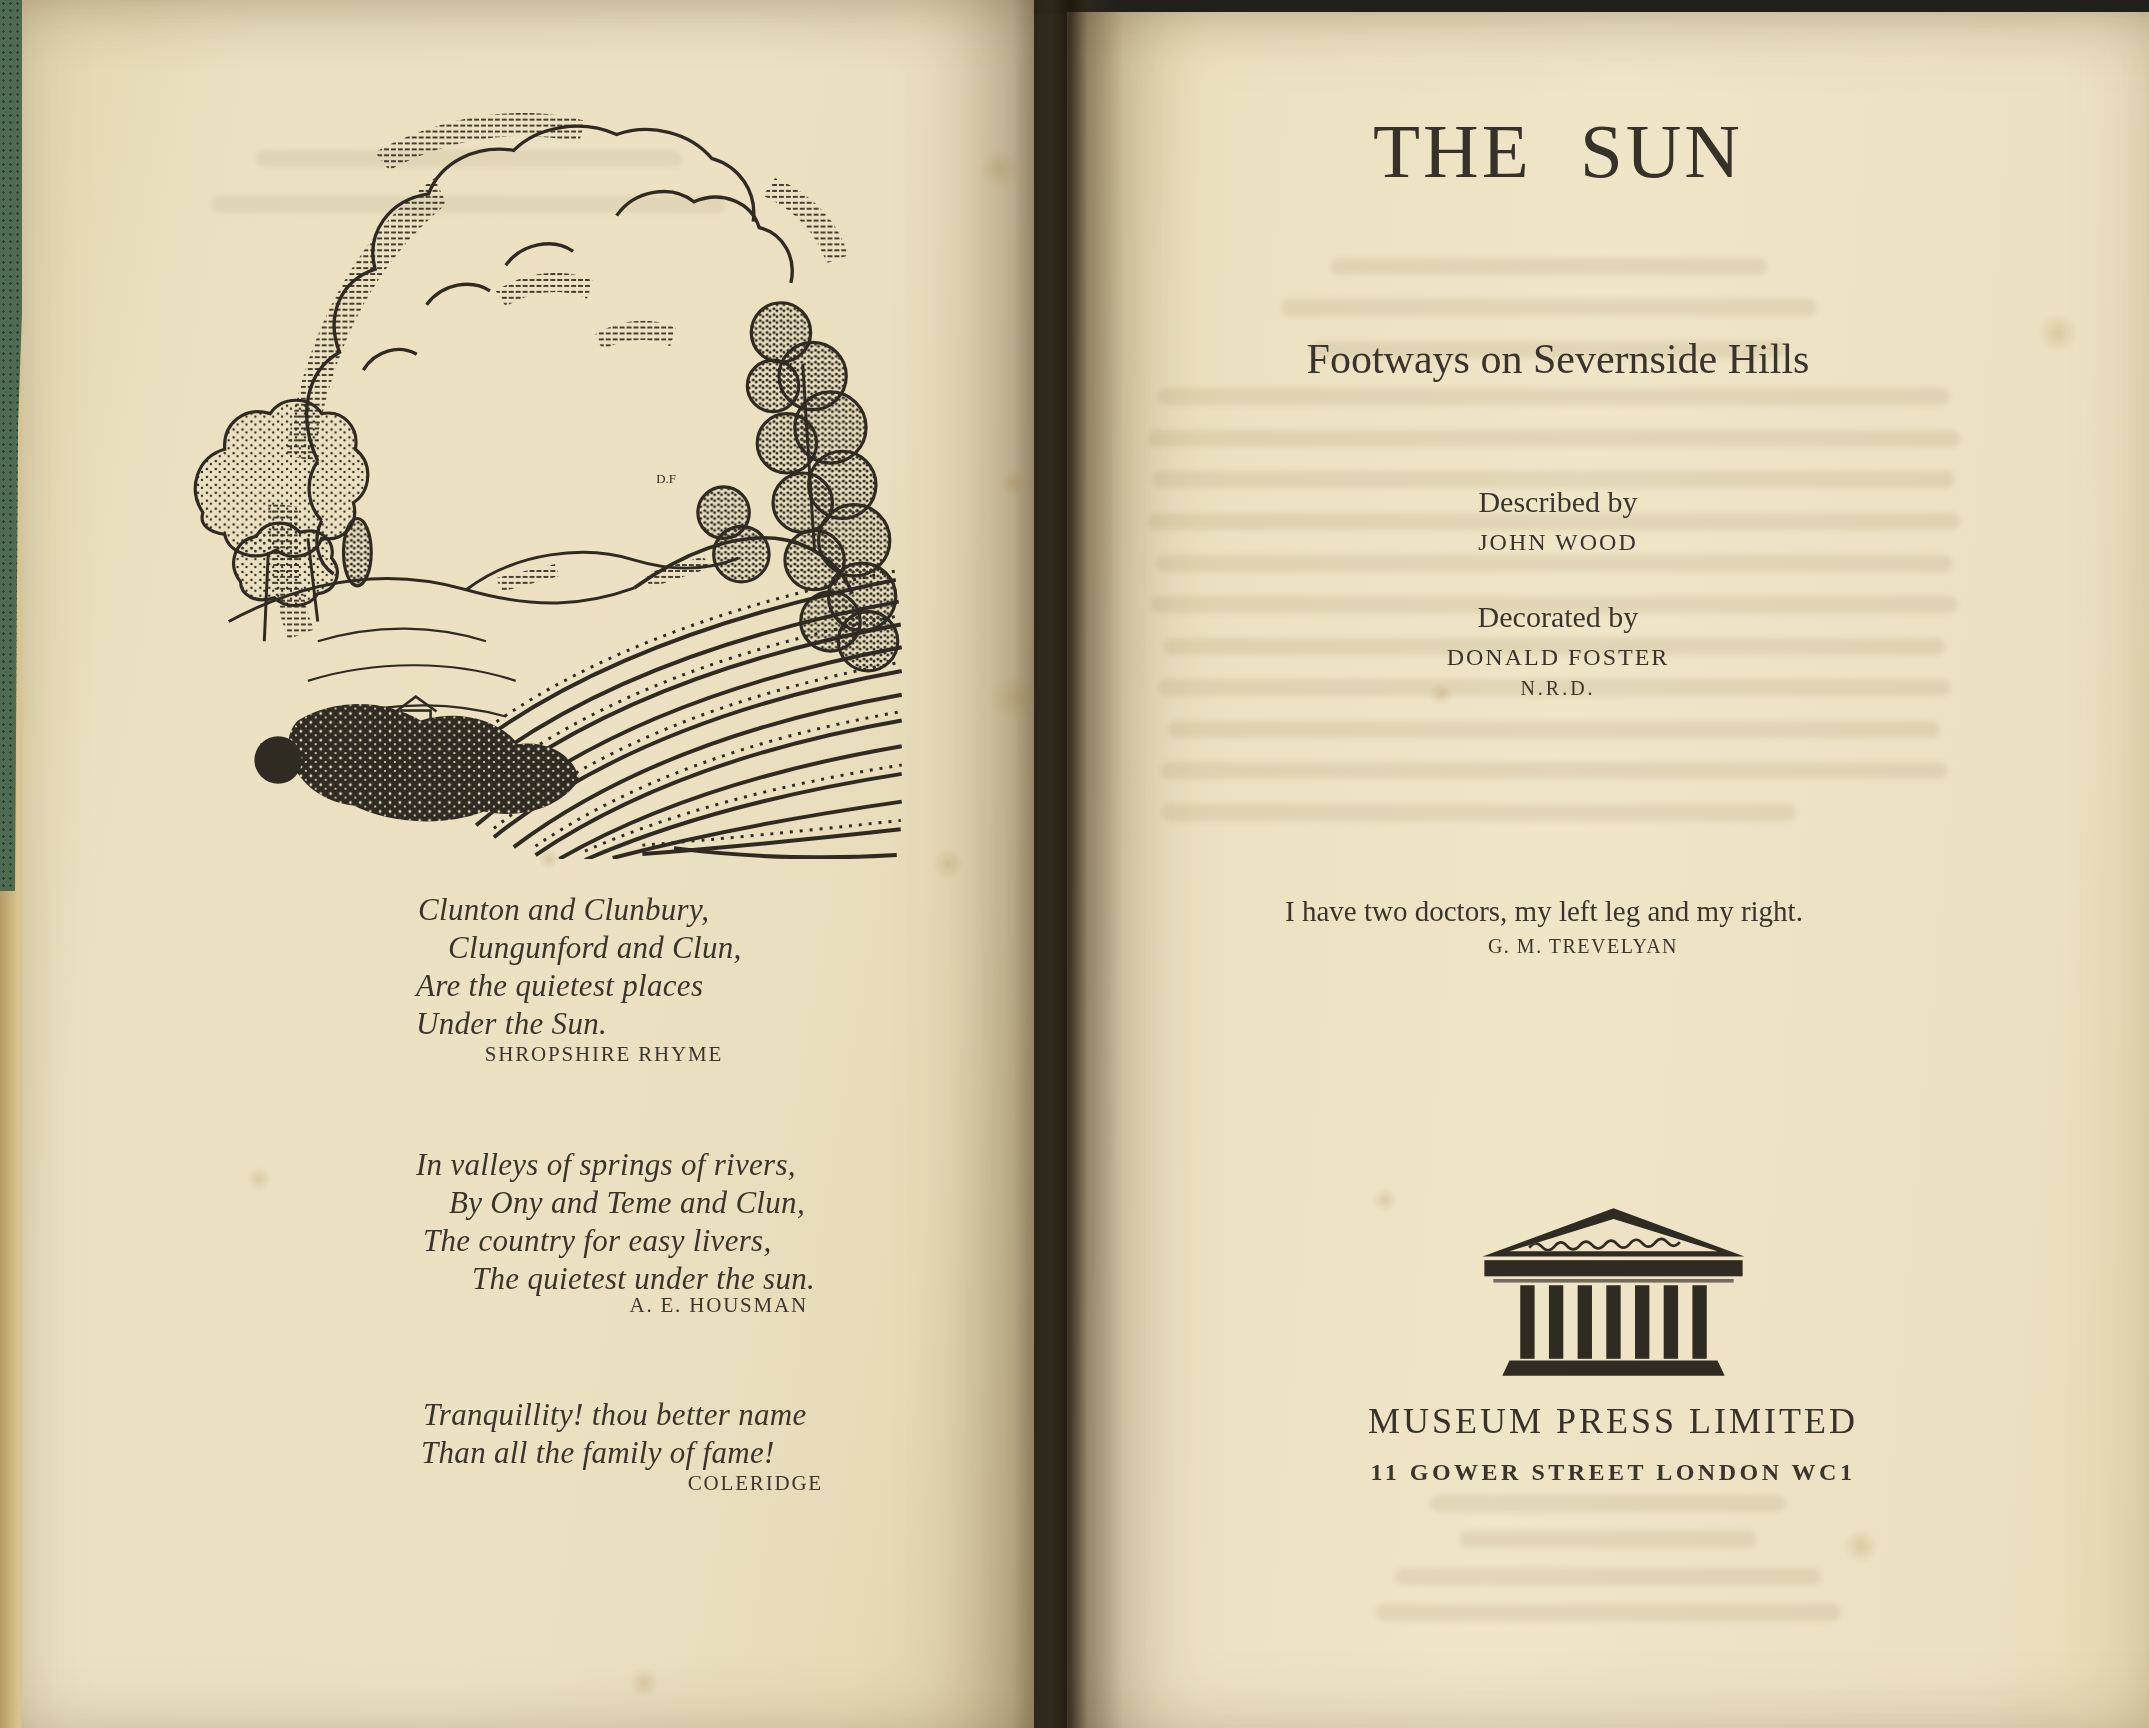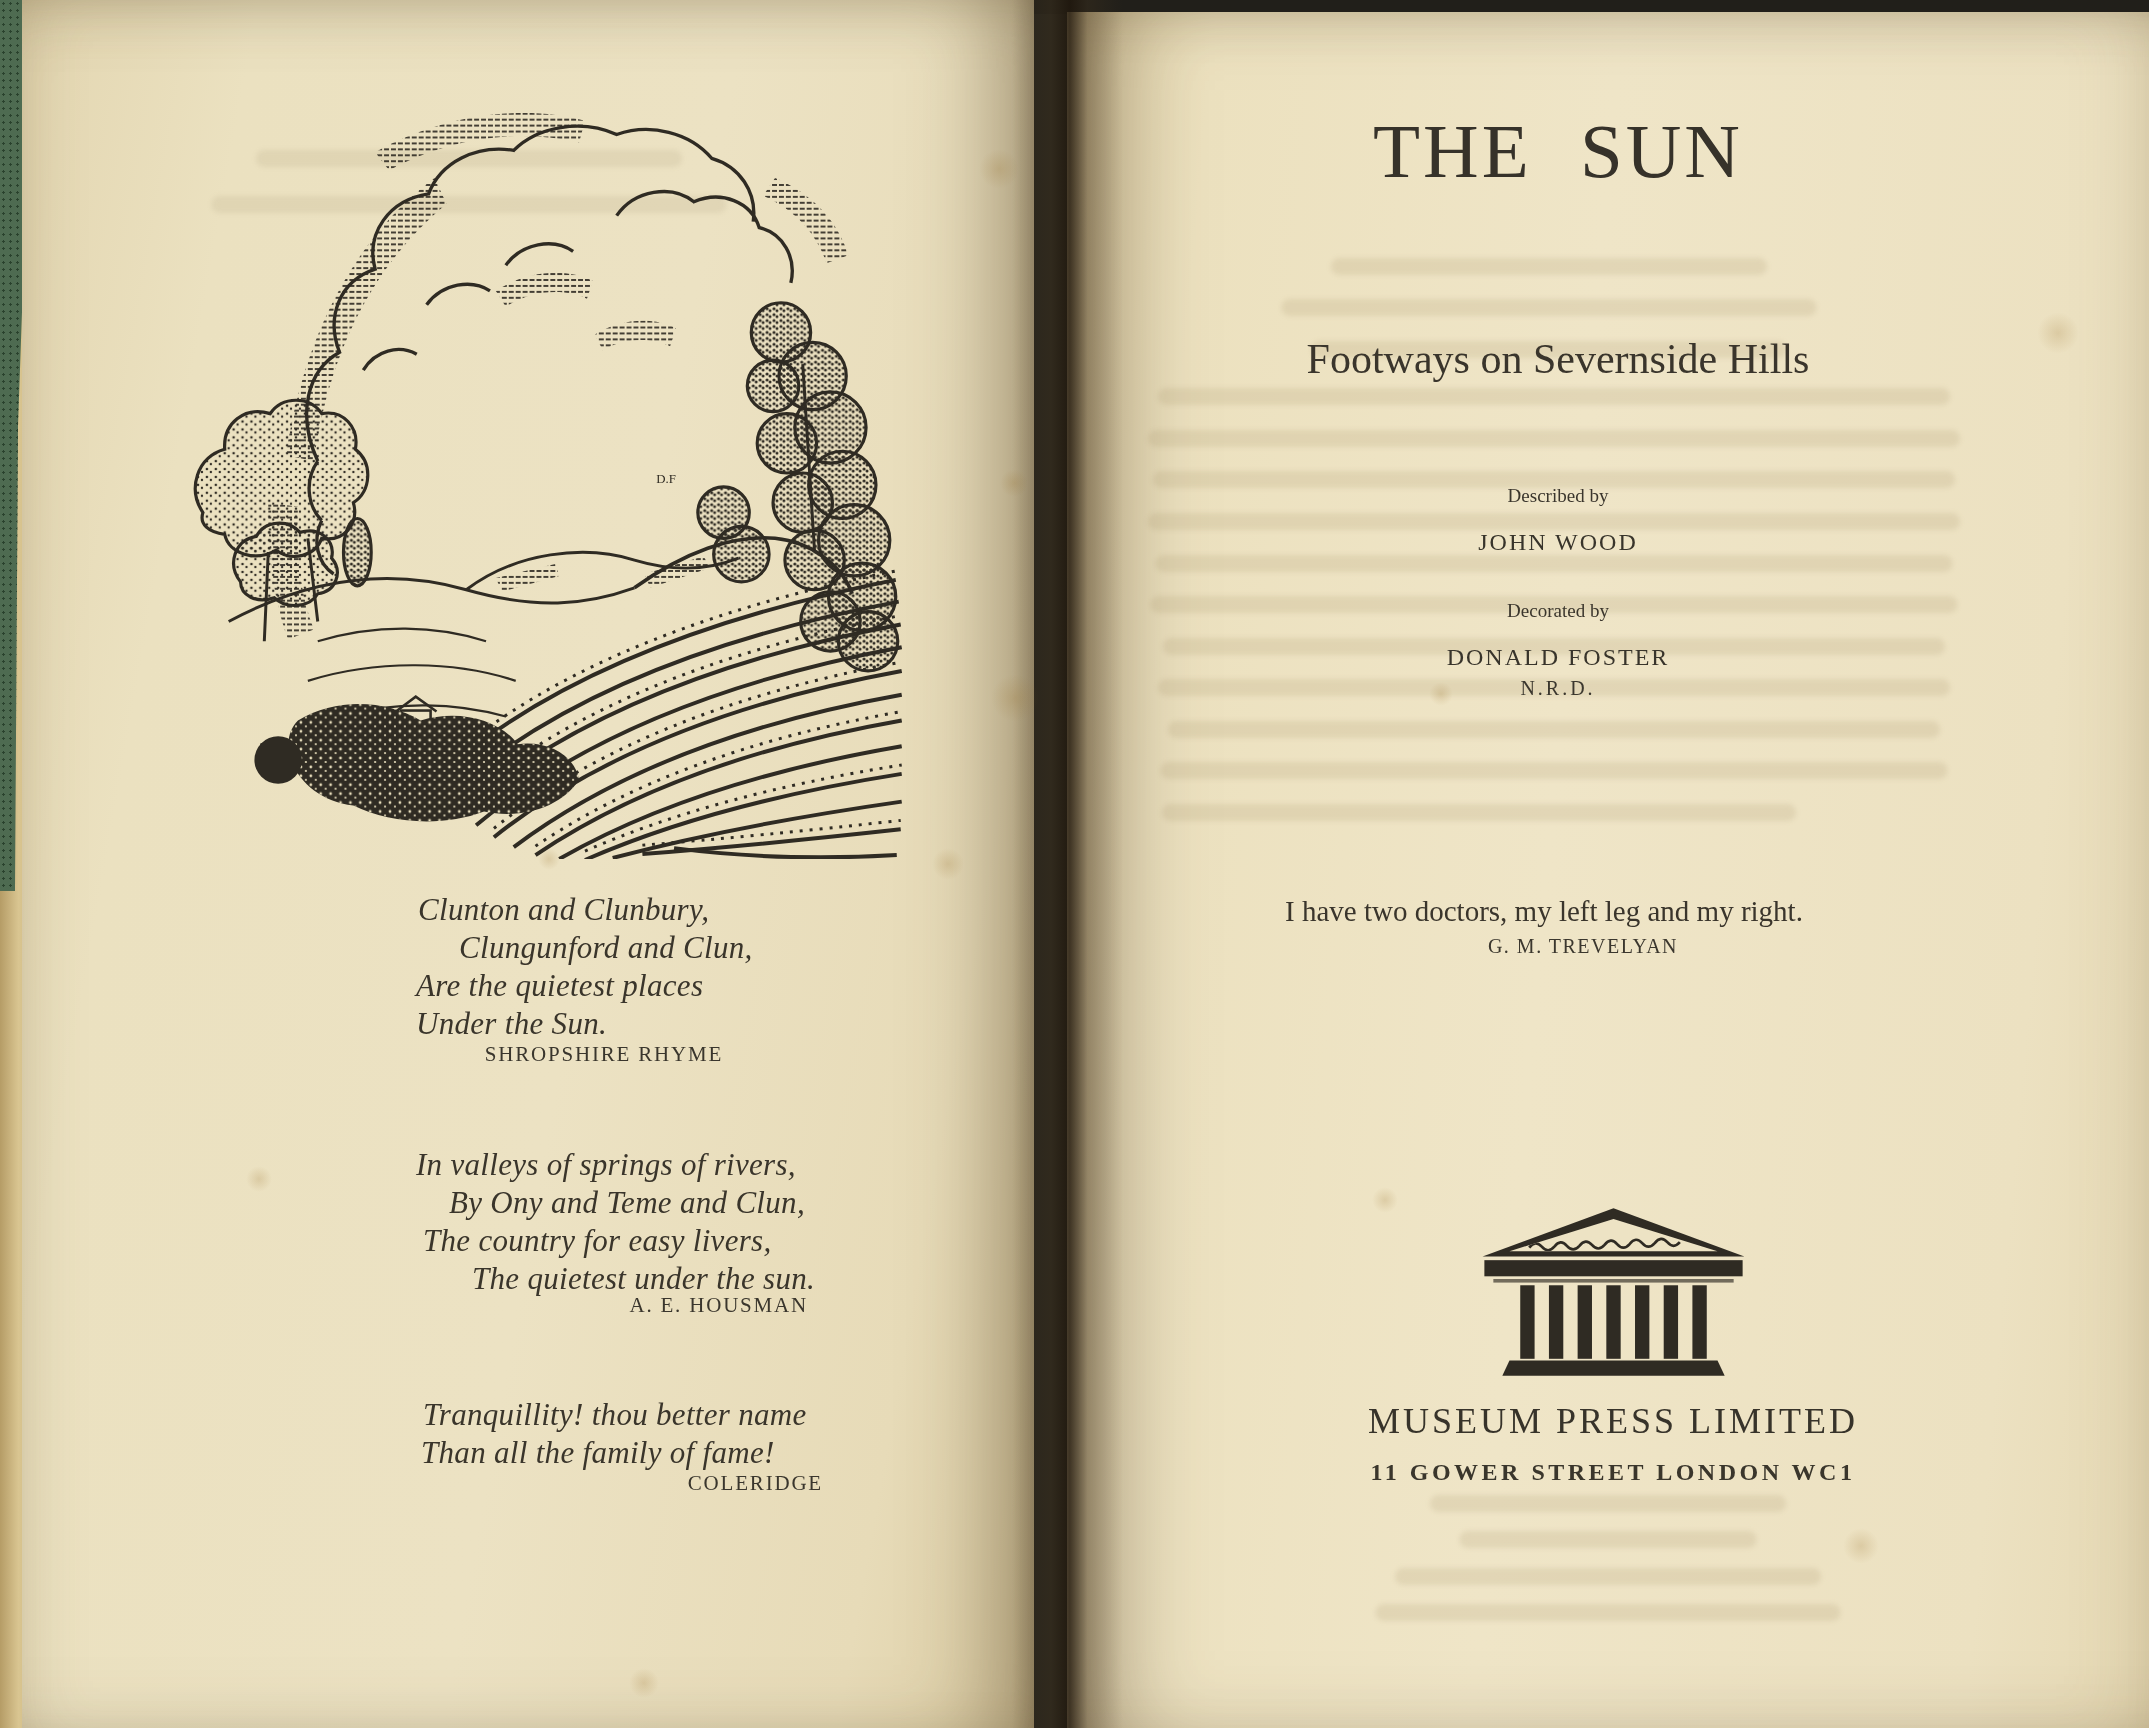--- a/index.html
+++ b/index.html
@@ -38,21 +38,21 @@
   .attr{position:absolute;text-align:right;font-size:21px;letter-spacing:1.8px;color:#3a362d;}
   .a1{left:392px;top:1042px;width:380px;text-align:center;}
   .a2{left:394px;top:1293px;width:392px;}
   .a3{left:399px;top:1471px;width:402px;}
 
   
   .rp{position:absolute;left:0;width:100%;text-align:center;}
   .rp-title{top:97px;font-size:77px;line-height:85px;letter-spacing:3px;word-spacing:26px;
             color:#36322a;transform:translateX(-50px);}
   .rp-subtitle{top:323px;font-size:42px;color:#3a352c;transform:translateX(-50px);}
-  .rp-byline{font-size:19px;color:#3b362d;transform:translateX(-50px);}
+  .rp-byline{font-size:30px;color:#3b362d;transform:translateX(-50px);}
   .rp-name{font-size:24px;letter-spacing:2px;color:#38342b;transform:translateX(-50px);margin-top:6px;}
   .rp-nrd{top:665px;font-size:20px;letter-spacing:3px;color:#3b372e;transform:translateX(-50px);}
   .rp-epigraph{top:883px;font-size:29px;color:#3a352c;transform:translateX(-64px);}
   .rp-epattr{top:923px;font-size:20px;letter-spacing:1.5px;color:#3b372e;transform:translateX(-25px);}
   .rp-logo{top:1192px;transform:translateX(5px);}
   .rp-publisher{top:1388px;font-size:36px;letter-spacing:3px;color:#37332a;transform:translateX(5px);}
   .rp-address{top:1447px;font-size:24px;font-weight:bold;letter-spacing:3.5px;color:#3a362c;transform:translateX(5px);}
 
   
   .vignette{position:absolute;left:147px;top:87px;width:733px;height:772px;}
@@ -189,21 +189,21 @@
         <circle cx="668" cy="540" r="30"></circle>
           <circle cx="706" cy="560" r="30"></circle>
       </g>
       <path d="M640,280 L652,470" stroke="#2f2b23" stroke-width="3" fill="none"></path>
 
       <text x="492" y="400" font-size="13" fill="#2f2b23">D.F</text>
     </svg>
 
     <div class="quote q1">
       <div style="margin-left:2px">Clunton and Clunbury,</div>
-      <div style="margin-left:43px">Clungunford and Clun,</div>
+      <div style="margin-left:32px">Clungunford and Clun,</div>
       <div style="margin-left:0">Are the quietest places</div>
       <div style="">Under the Sun.</div>
     </div>
     <div class="attr a1">SHROPSHIRE RHYME</div>
 
     <div class="quote q2">
       <div style="margin-left:0">In valleys of springs of rivers,</div>
       <div style="margin-left:33px">By Ony and Teme and Clun,</div>
       <div style="margin-left:7px">The country for easy livers,</div>
       <div style="margin-left:56px">The quietest under the sun.</div>

